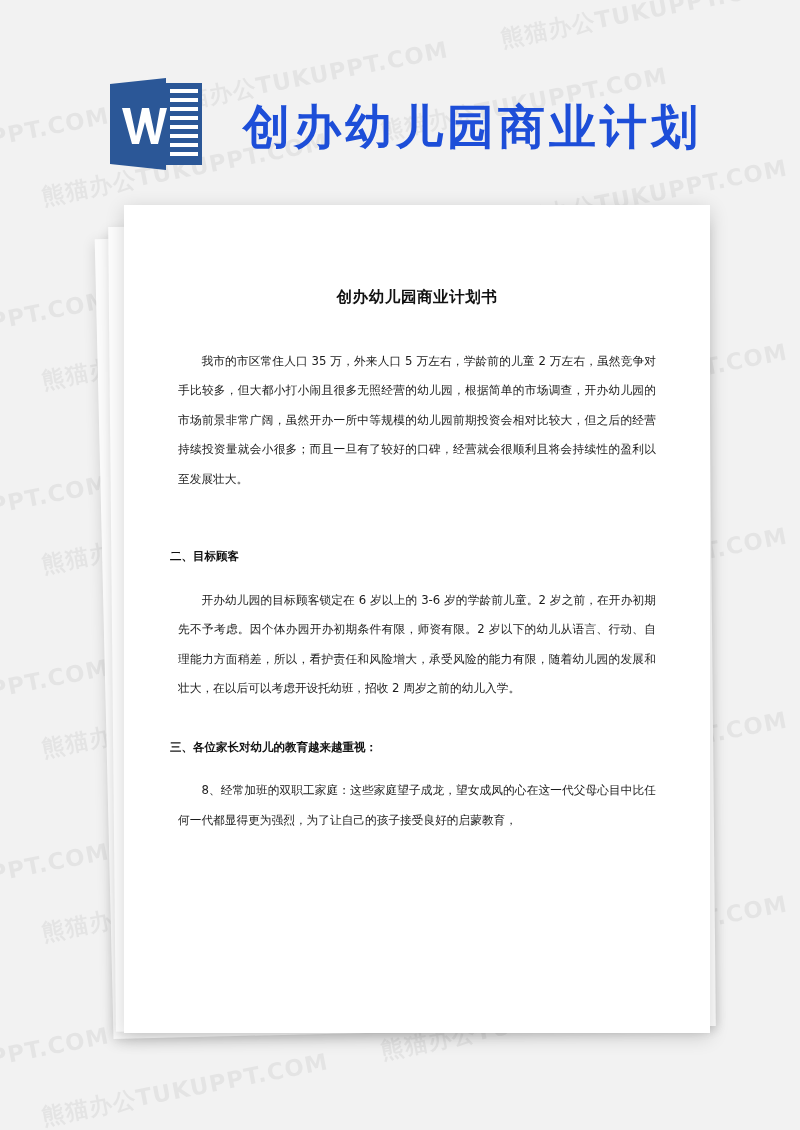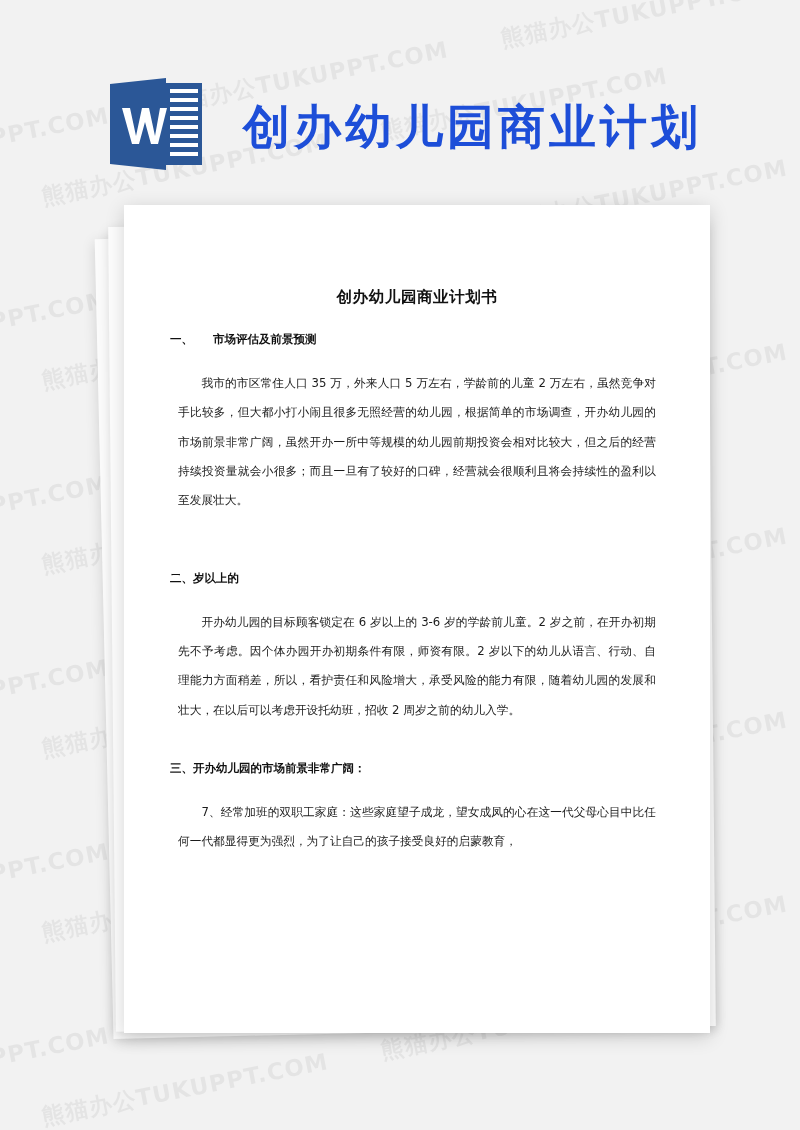--- a/index.html
+++ b/index.html
@@ -200,32 +200,31 @@
 <div class="sheet" id="sheet-back-2"></div>
 <div class="sheet" id="sheet-back-1"></div>
 
 <div class="sheet" id="sheet-main">
   <div id="doc">
 
     <div id="doc-title">创办幼儿园商业计划书</div>
 
     <div class="doc-inner">
 
-      <div class="heading">一、     市场评估及前景预测</div>
       <div class="gap-sm"></div>
       <p class="para">我市的市区常住人口 35 万，外来人口 5 万左右，学龄前的儿童 2 万左右，虽然竞争对手比较多，但大都小打小闹且很多无照经营的幼儿园，根据简单的市场调查，开办幼儿园的市场前景非常广阔，虽然开办一所中等规模的幼儿园前期投资会相对比较大，但之后的经营持续投资量就会小很多；而且一旦有了较好的口碑，经营就会很顺利且将会持续性的盈利以至发展壮大。</p>
       <div class="gap-md"></div>
 
       <div class="gap-lg"></div>
 
-      <div class="heading">二、岁以上的</div>
+      <div class="heading">二、目标顾客</div>
       <div class="gap-sm"></div>
       <p class="para">开办幼儿园的目标顾客锁定在 6 岁以上的 3-6 岁的学龄前儿童。2 岁之前，在开办初期先不予考虑。因个体办园开办初期条件有限，师资有限。2 岁以下的幼儿从语言、行动、自理能力方面稍差，所以，看护责任和风险增大，承受风险的能力有限，随着幼儿园的发展和壮大，在以后可以考虑开设托幼班，招收 2 周岁之前的幼儿入学。</p>
 
       <div class="gap-lg"></div>
 
-      <div class="heading">三、开办幼儿园的市场前景非常广阔：</div>
+      <div class="heading">三、各位家长对幼儿的教育越来越重视：</div>
       <div class="gap-sm"></div>
-      <p class="para">7、经常加班的双职工家庭：这些家庭望子成龙，望女成凤的心在这一代父母心目中比任何一代都显得更为强烈，为了让自己的孩子接受良好的启蒙教育，</p>
+      <p class="para">8、经常加班的双职工家庭：这些家庭望子成龙，望女成凤的心在这一代父母心目中比任何一代都显得更为强烈，为了让自己的孩子接受良好的启蒙教育，</p>
 
     </div>
   </div>
 </div>
 
 </body></html>

